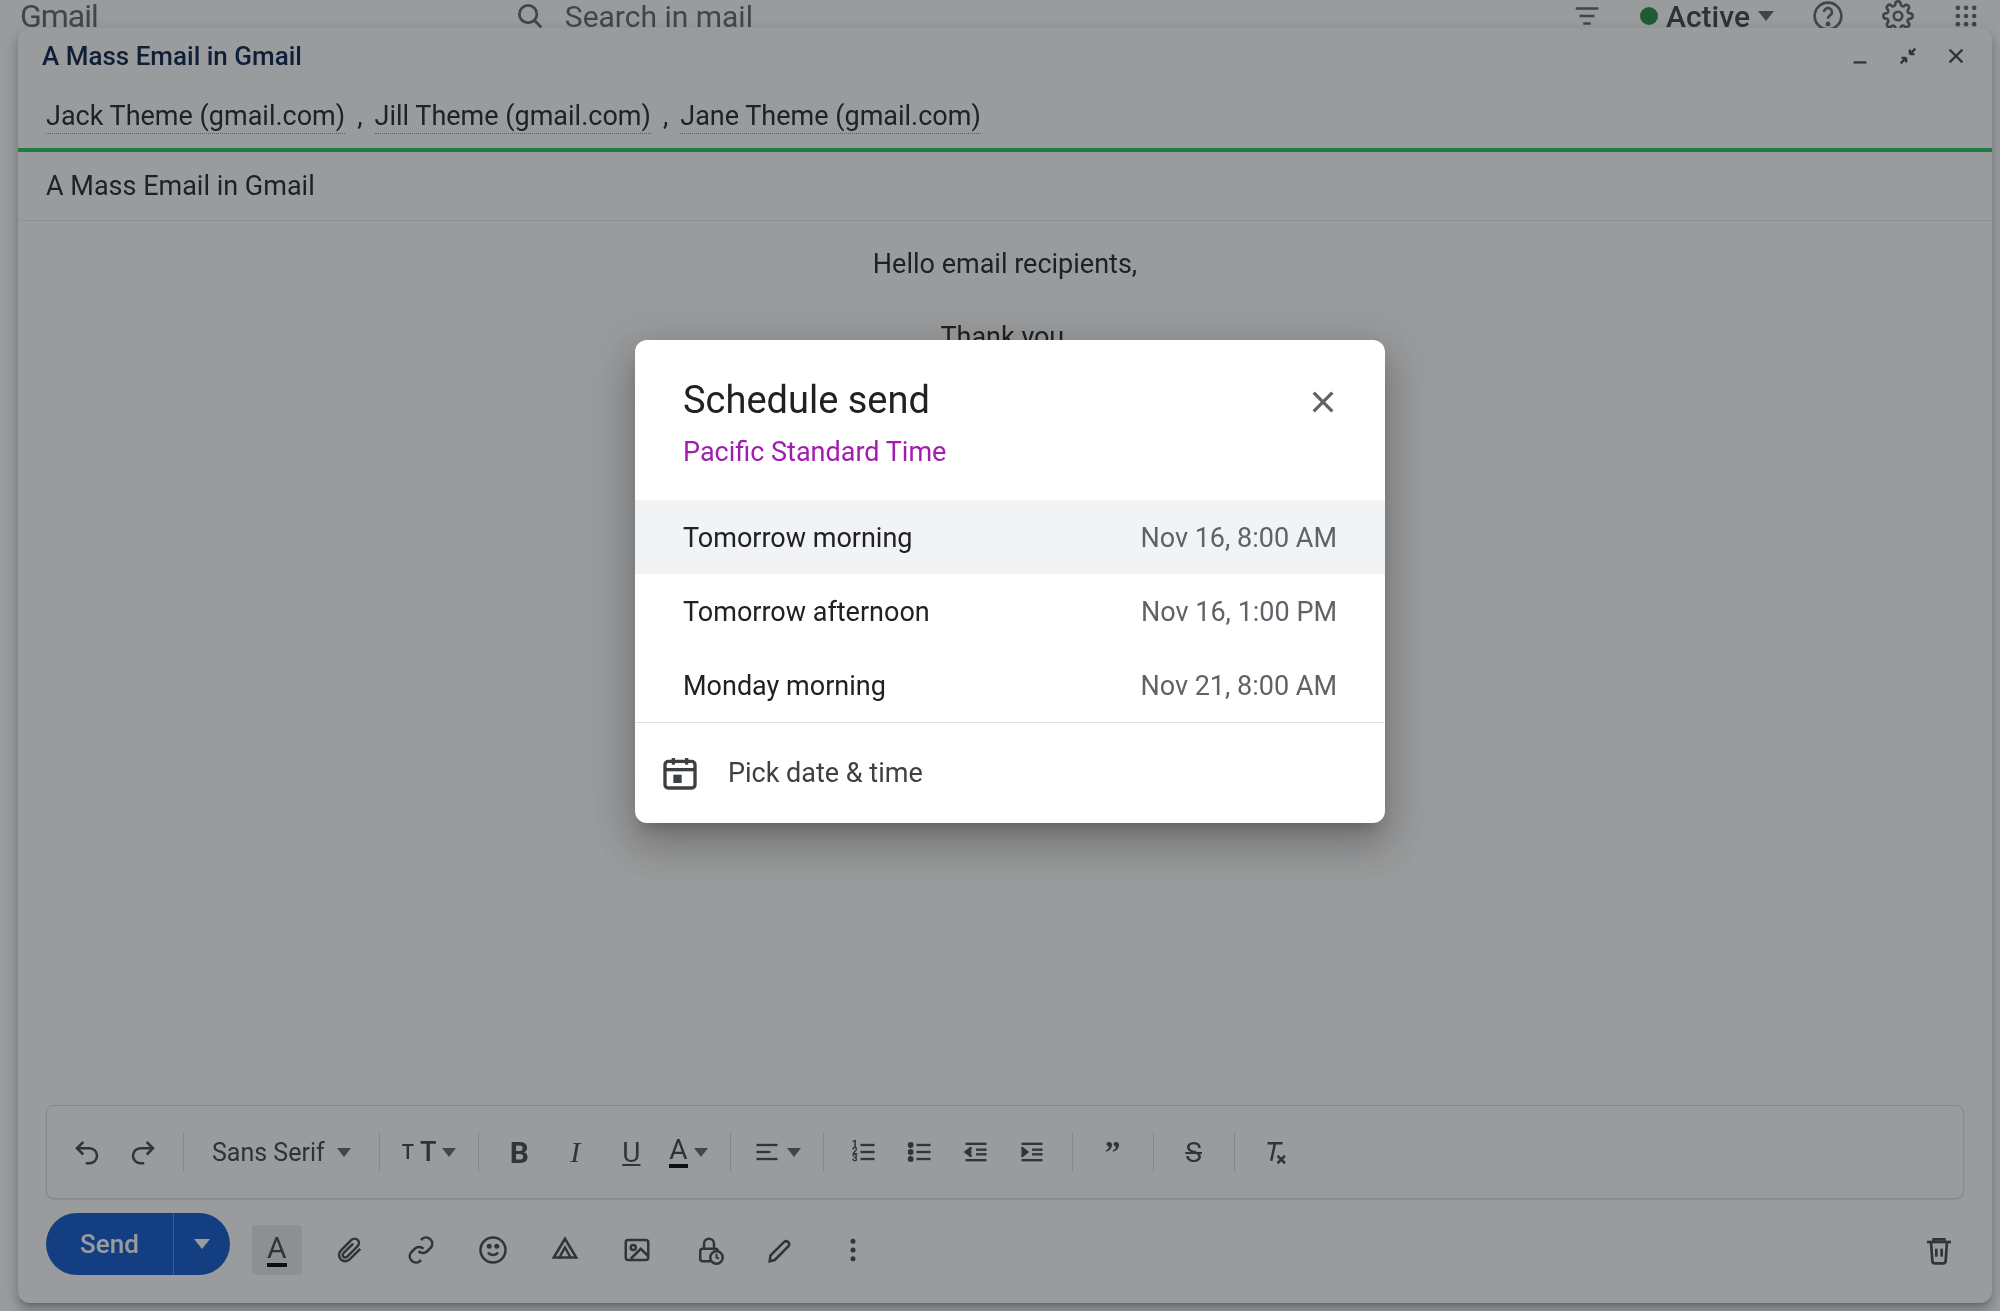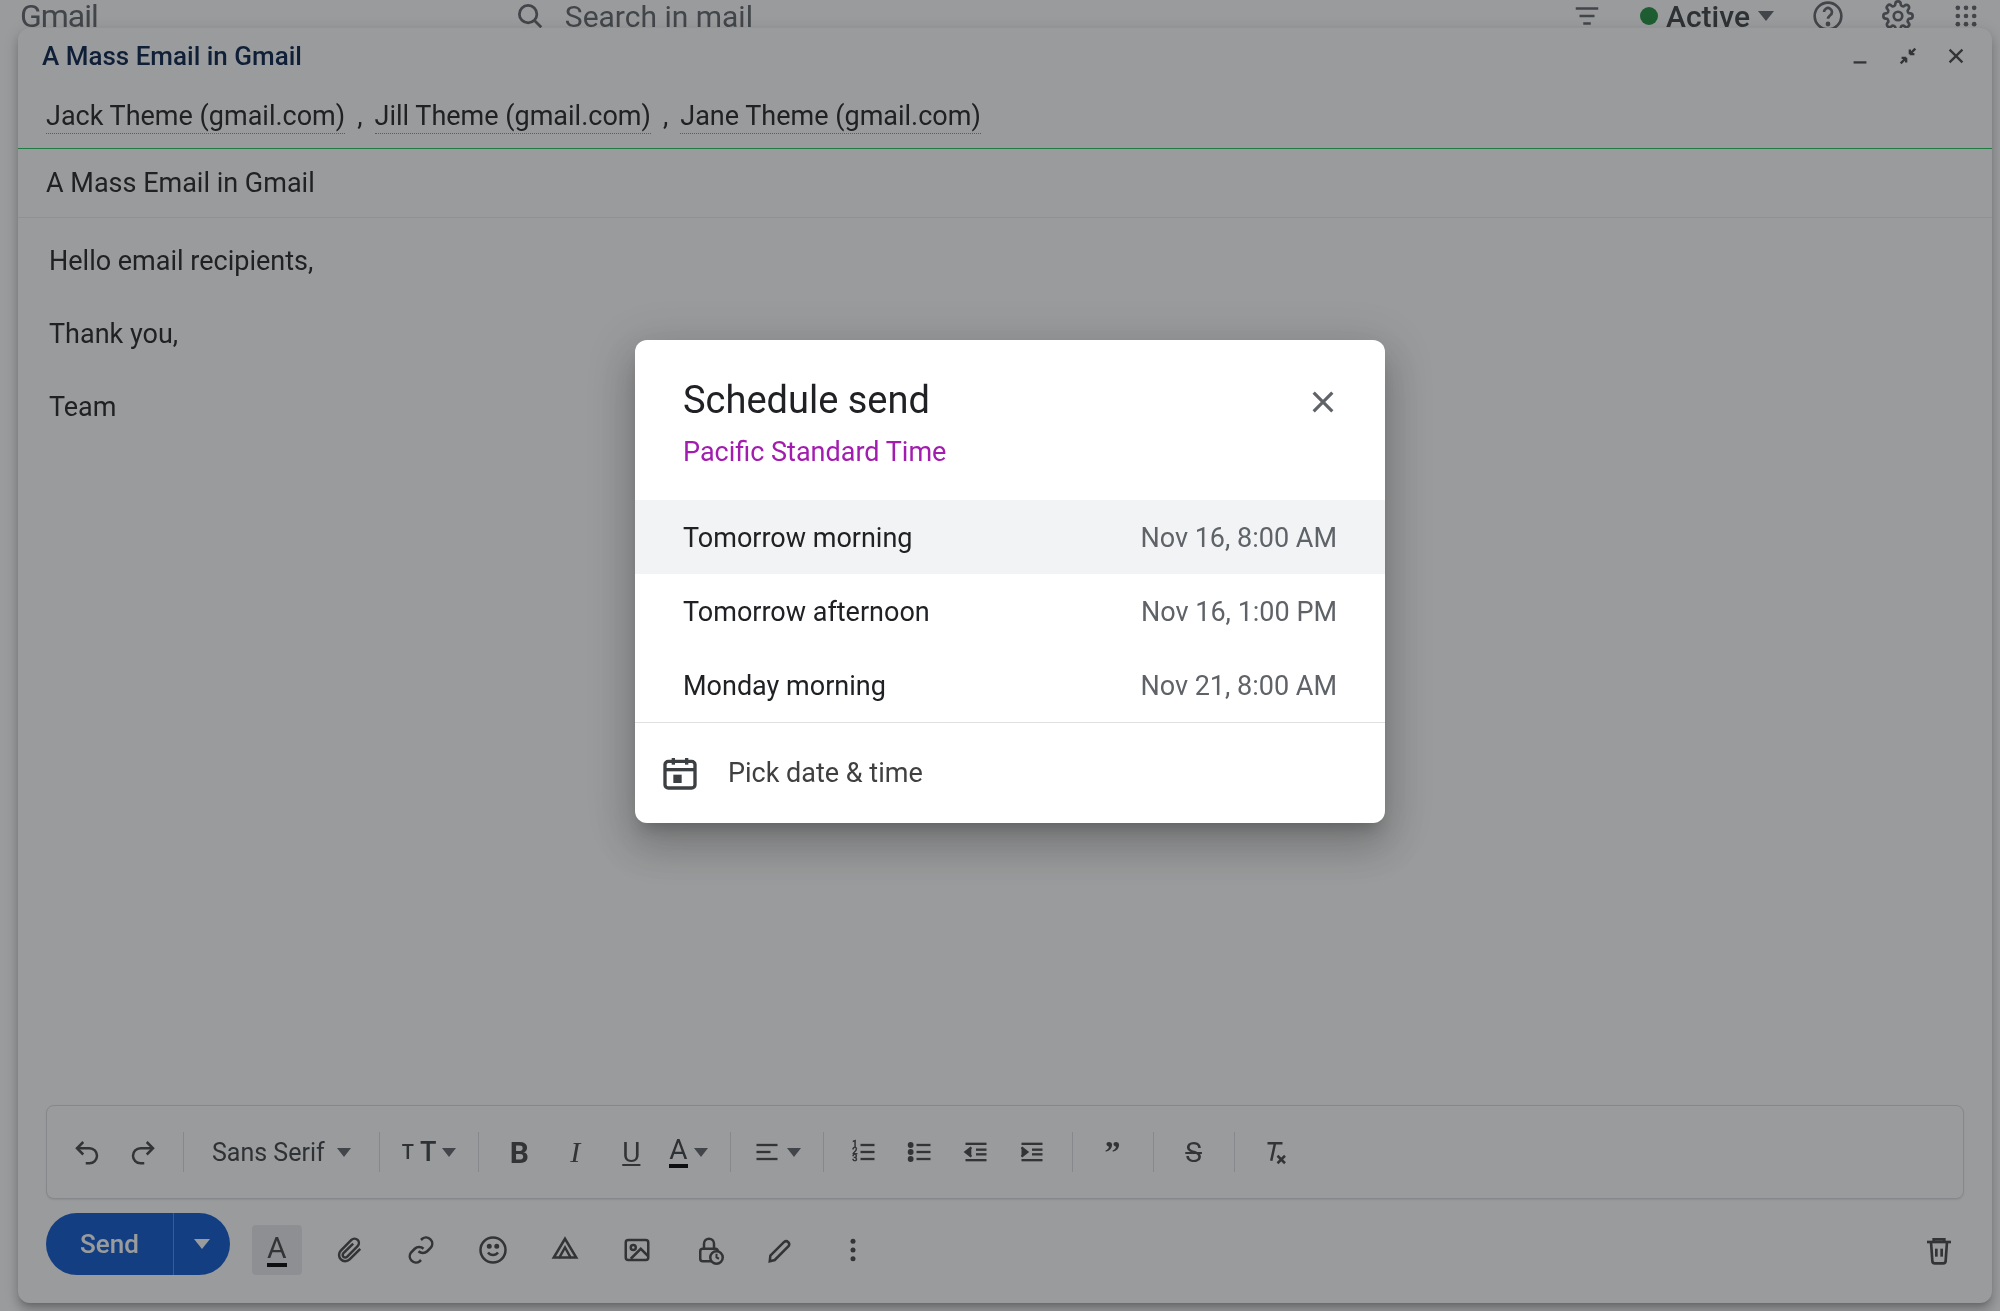--- a/index.html
+++ b/index.html
@@ -59,41 +59,42 @@
       padding: 0 24px;
       font-size: 26px;
       color: #041e49;
       font-weight: 500;
     }
     .compose-header .window-controls { margin-left: auto; display: flex; gap: 24px; color: #444; }
     .wc-btn { cursor: pointer; width: 24px; height: 24px; display: flex; align-items: center; justify-content: center; }
 
     .to-line {
       padding: 16px 28px 14px 28px;
-      border-bottom: 1px solid #22c55e;
+      border-bottom: 4px solid #22c55e;
       display: flex;
       align-items: baseline;
       gap: 12px;
       font-size: 27px;
       color: #222;
     }
     .to-line .addr { text-decoration: none; color: #222; border-bottom: 1px dotted #b0893b; padding-bottom: 1px; }
 
     .subject-line {
       padding: 18px 28px;
       border-bottom: 1px solid #eceff1;
       font-size: 27px;
       color: #222;
     }
     .body-area {
       padding: 22px 31px;
       font-size: 27px;
       color: #222;
       line-height: 1.6;
       flex: 1;
+      text-align: center;
     }
     .body-area .link { color: #1a0dab; text-decoration: underline; }
     .body-area p { margin-bottom: 30px; }
 
     .format-toolbar {
       margin: 0 28px 14px 28px;
       background: #fff;
       border: 1px solid #dadce0;
       border-radius: 8px;
       box-shadow: 0 1px 2px rgba(0,0,0,0.1);

